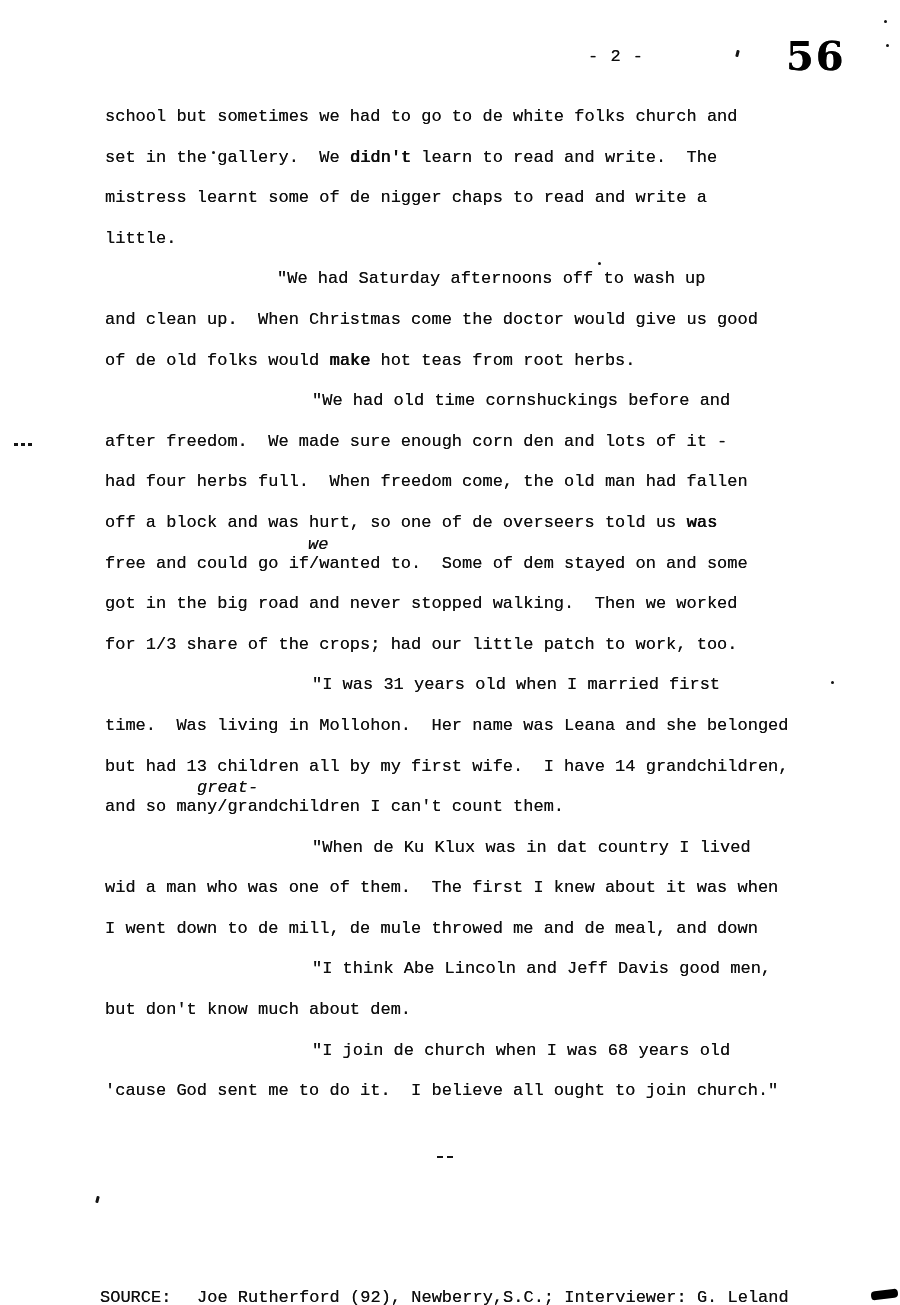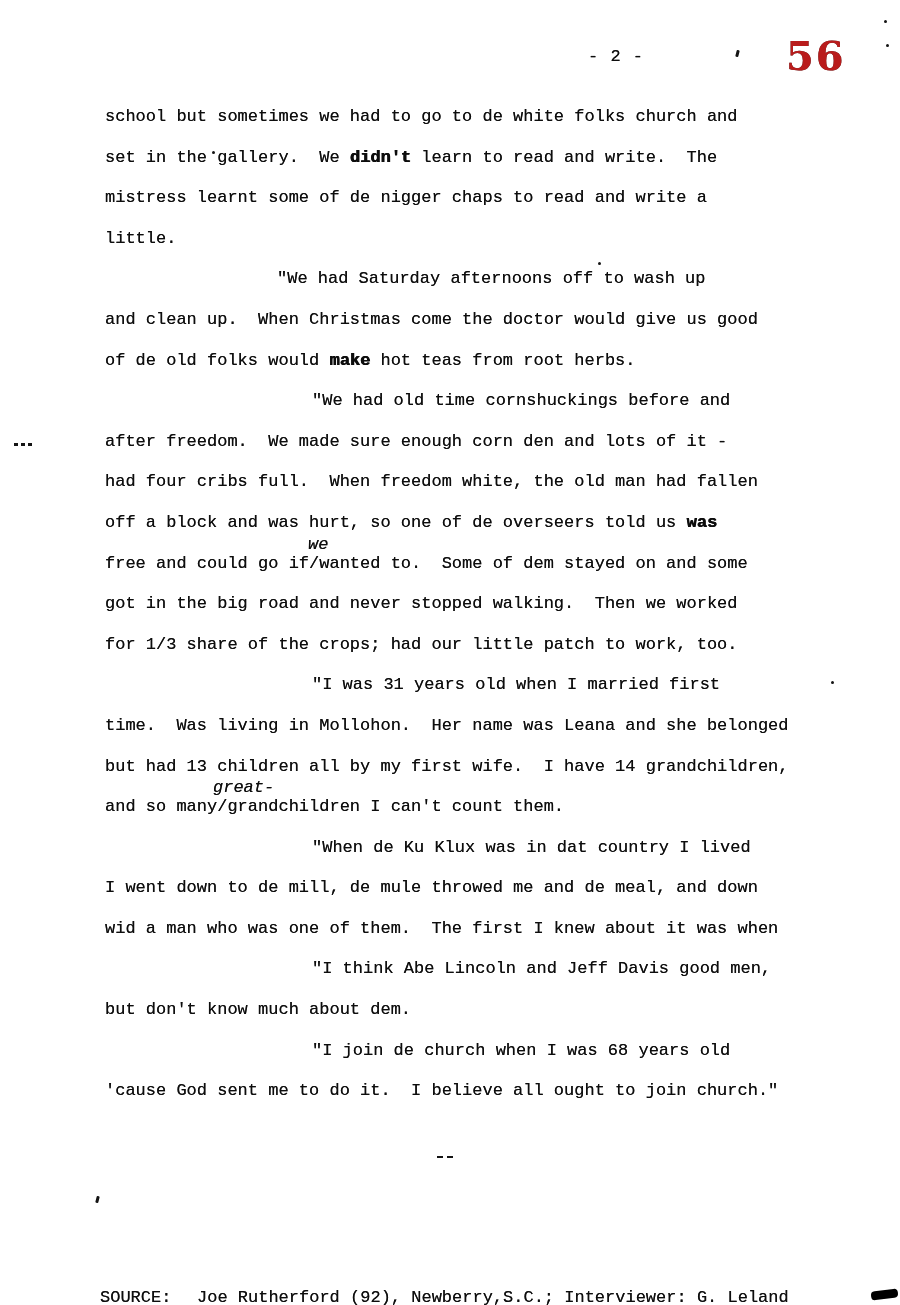--- a/index.html
+++ b/index.html
@@ -22,36 +22,36 @@
     white-space: pre;
   }
   .stamp {
     position: absolute;
     left: 786px;
     top: 32px;
     font-family: "DejaVu Serif", "Liberation Serif", serif;
     font-weight: 700;
     font-size: 40px;
     letter-spacing: 2px;
-    color: #b91c1c;
+    color: #000000;
   }
   .doc-body {
     position: absolute;
     left: 105px;
     top: 97px;
     width: 760px;
   }
   .tline {
     position: relative;
     height: 40.6px;
     line-height: 40.6px;
     white-space: pre;
   }
   .overstrike {
-    font-weight: 700;
+    font-weight: 400;
     text-shadow: 0.6px 0 currentColor, 0 0 0.6px rgba(0,0,0,0.8);
   }
   .insert-above {
     position: absolute;
     top: -8px;
     line-height: 17px;
     white-space: pre;
     font-style: italic;
   }
   .source-block {
@@ -85,32 +85,32 @@
   <div class="doc-body" id="docBody">
       <div class="tline"><span>school but sometimes we had to go to de white folks church and</span></div>
       <div class="tline"><span>set in the gallery.  We </span><span class="overstrike">didn't</span><span> learn to read and write.  The</span></div>
       <div class="tline"><span>mistress learnt some of de nigger chaps to read and write a</span></div>
       <div class="tline"><span>little.</span></div>
       <div class="tline" style="padding-left: 172px;"><span>"We had Saturday afternoons off to wash up</span></div>
       <div class="tline"><span>and clean up.  When Christmas come the doctor would give us good</span></div>
       <div class="tline"><span>of de old folks would </span><span class="overstrike">make</span><span> hot teas from root herbs.</span></div>
       <div class="tline" style="padding-left: 207px;"><span>"We had old time cornshuckings before and</span></div>
       <div class="tline"><span>after freedom.  We made sure enough corn den and lots of it -</span></div>
-      <div class="tline"><span>had four cribs full.  When freedom white, the old man had fallen</span></div>
+      <div class="tline"><span>had four herbs full.  When freedom come, the old man had fallen</span></div>
       <div class="tline"><span>off a block and was hurt, so one of de overseers told us </span><span class="overstrike">was</span></div>
       <div class="tline"><span>free and could go if/wanted to.  Some of dem stayed on and some</span><span class="insert-above" style="left: 203px;">we</span></div>
       <div class="tline"><span>got in the big road and never stopped walking.  Then we worked</span></div>
       <div class="tline"><span>for 1/3 share of the crops; had our little patch to work, too.</span></div>
       <div class="tline" style="padding-left: 207px;"><span>"I was 31 years old when I married first</span></div>
       <div class="tline"><span>time.  Was living in Mollohon.  Her name was Leana and she belonged</span></div>
       <div class="tline"><span>but had 13 children all by my first wife.  I have 14 grandchildren,</span></div>
-      <div class="tline"><span>and so many/grandchildren I can't count them.</span><span class="insert-above" style="left: 108px;">great-</span></div>
+      <div class="tline"><span>and so many/grandchildren I can't count them.</span><span class="insert-above" style="left: 92px;">great-</span></div>
       <div class="tline" style="padding-left: 207px;"><span>"When de Ku Klux was in dat country I lived</span></div>
+      <div class="tline"><span>wid a man who was one of them.  The first I knew about it was when</span></div>
       <div class="tline"><span>I went down to de mill, de mule throwed me and de meal, and down</span></div>
-      <div class="tline"><span>wid a man who was one of them.  The first I knew about it was when</span></div>
       <div class="tline" style="padding-left: 207px;"><span>"I think Abe Lincoln and Jeff Davis good men,</span></div>
       <div class="tline"><span>but don't know much about dem.</span></div>
       <div class="tline" style="padding-left: 207px;"><span>"I join de church when I was 68 years old</span></div>
       <div class="tline"><span>'cause God sent me to do it.  I believe all ought to join church."</span></div>
     </div>
 
   <div class="source-block">
     <div class="src-row">
       <span class="src-label">SOURCE:</span>
       <span>Joe Rutherford (92), Newberry,S.C.; Interviewer: G. Leland</span>

